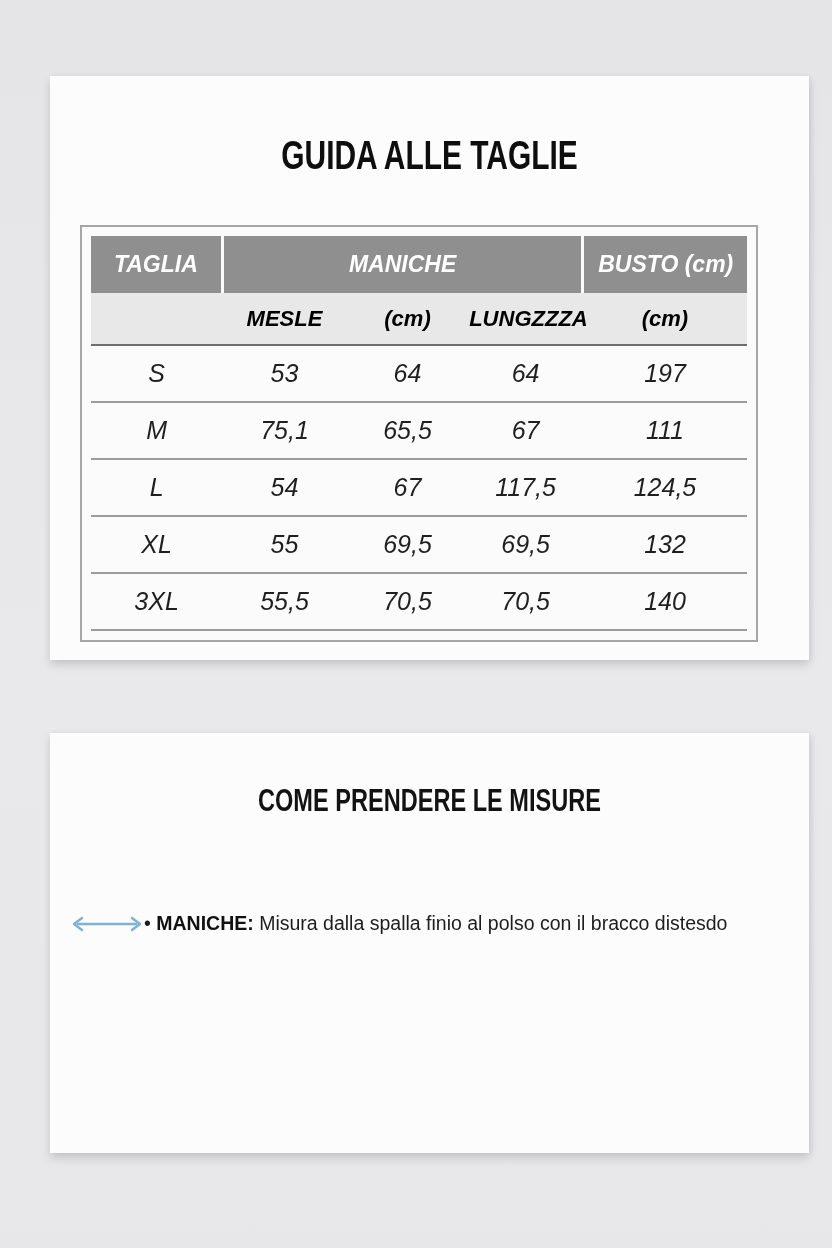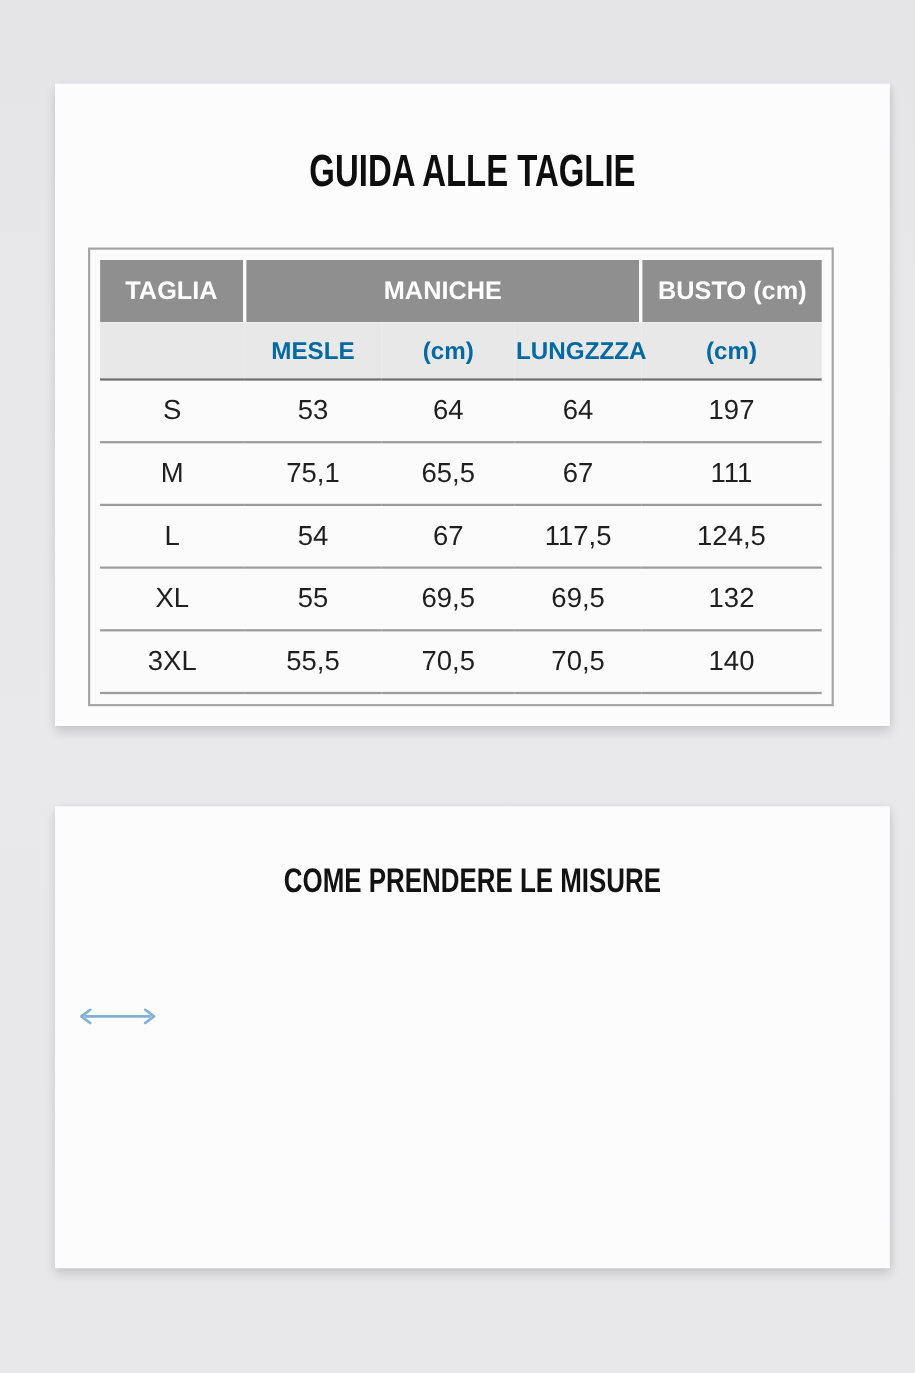--- a/index.html
+++ b/index.html
@@ -38,33 +38,33 @@
   }
 
   .table-box {
     position: absolute; top: 149px; left: 30px; width: 678px;
     box-sizing: border-box;
     border: 2px solid #a6a6a6;
     background: #fbfbfb;
     padding: 9px;
   }
   table.size-table {
-    width: 100%; border-collapse: collapse; table-layout: fixed;
+    width: 100%; border-collapse: collapse; table-layout: fixed; font-style: italic;
   }
   col.c1 { width: 20%; } col.c2 { width: 19%; } col.c3 { width: 18.5%; }
   col.c4 { width: 17.5%; } col.c5 { width: 25%; }
 
   tr.head th {
     background: #8f8f8f; color: #ffffff;
     font-size: 23px; font-weight: bold;
     height: 55px; white-space: nowrap; overflow: hidden;
   }
   tr.head th + th { border-left: 3px solid #fbfbfb; }
   tr.sub th {
-    background: #e8e8e8; color: #0369a1;
+    background: #e8e8e8; color: #000000;
     font-size: 22px; font-weight: bold;
     height: 49px;
     border-bottom: 2px solid #6e6e6e;
     white-space: nowrap;
   }
   tbody td {
     height: 53px; text-align: center;
     font-size: 25px; color: #1f1f1f;
     border-bottom: 2px solid #9b9b9b;
     background: #fbfbfb;
@@ -169,19 +169,24 @@
     <div class="items">
 
       <div class="item">
         <span class="icon-box">
           <svg width="72" height="22" viewBox="0 0 72 22">
             <line class="st" x1="7" y1="11" x2="65" y2="11"></line>
             <path class="st" d="M11,5 L3,11 L11,17"></path>
             <path class="st" d="M61,5 L69,11 L61,17"></path>
           </svg>
         </span>
+        <p class="item-copy">
+          <span>•</span>
+          <b>MANICHE:</b>
+          <span>Misura dalla spalla finio al polso con il bracco distesdo</span>
+        </p>
       </div>
 
 
 
     </div>
   </section>
 </div>
 
 </body></html>

